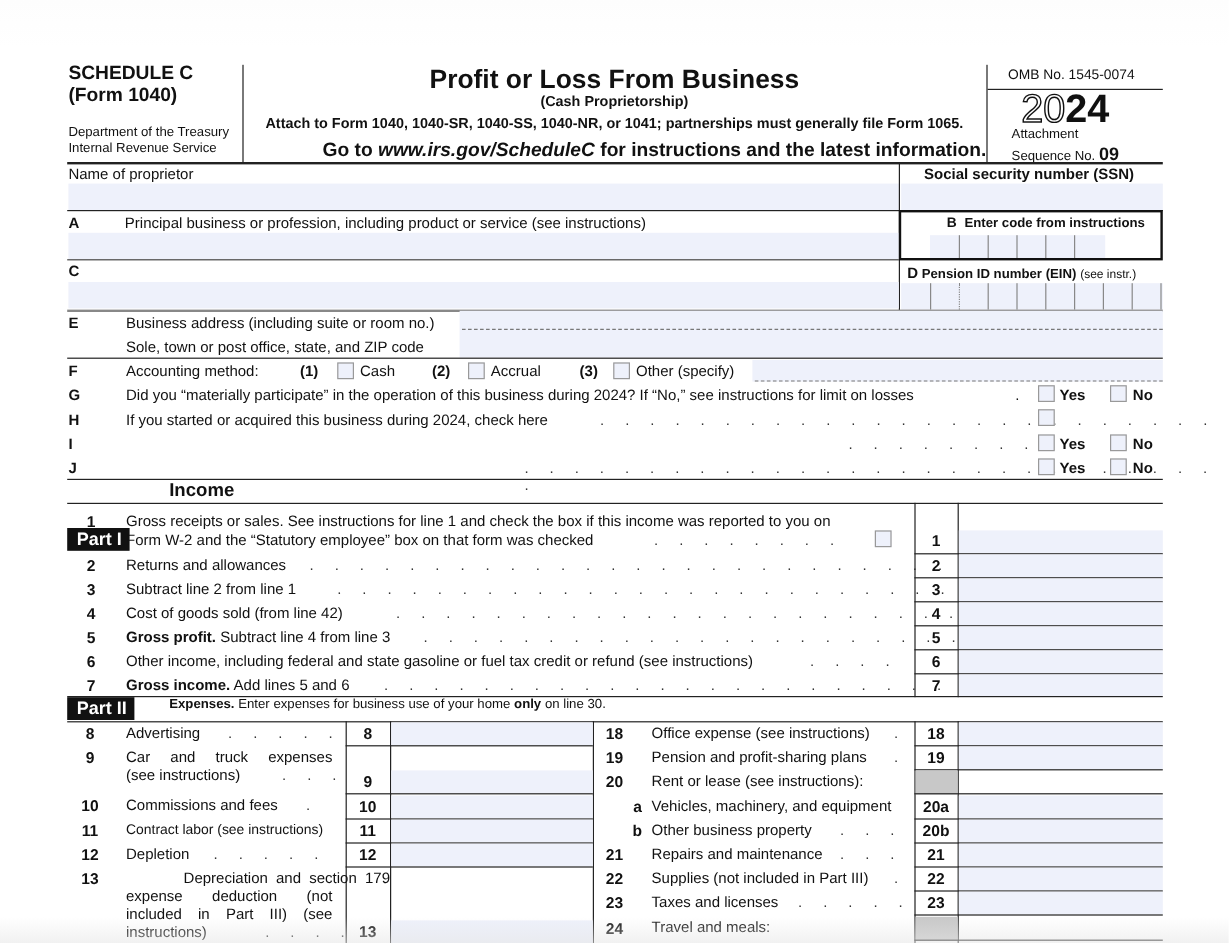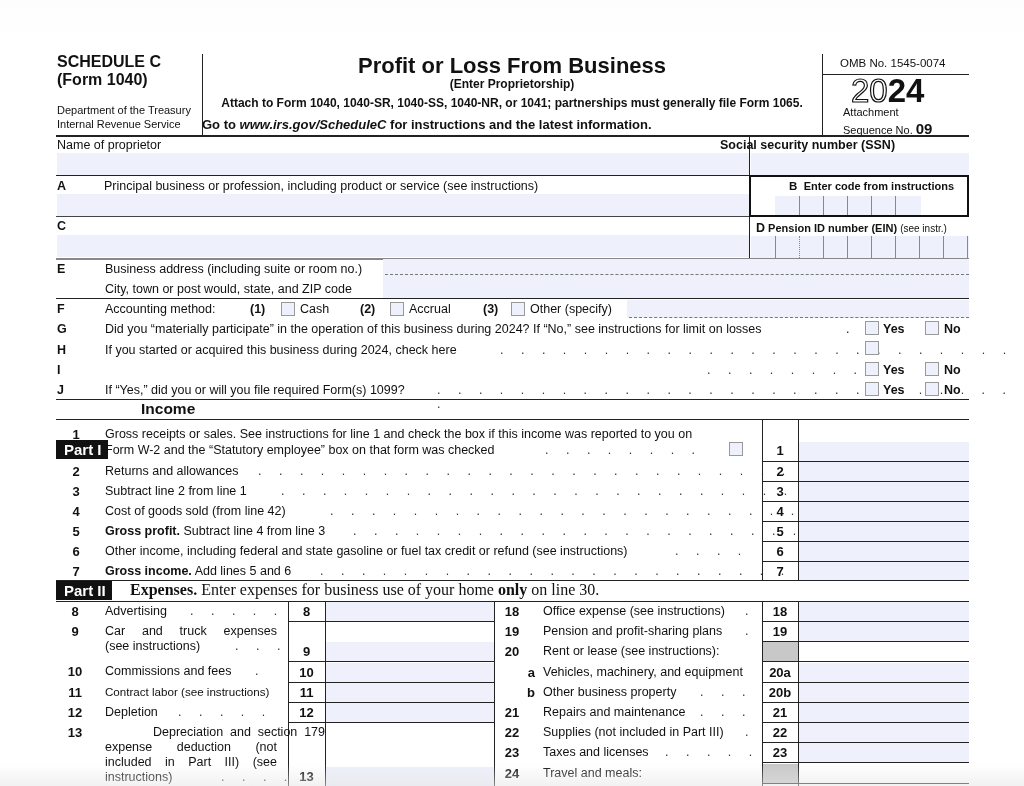--- a/index.html
+++ b/index.html
@@ -29,43 +29,43 @@
 
   <div class="abs bold" style="left:57px;top:53px;font-size:16px;line-height:18px;">SCHEDULE C</div>
   <div class="abs bold" style="left:57px;top:71px;font-size:16px;line-height:18px;">(Form 1040)</div>
   <div class="abs t11" style="left:57px;top:104px;">Department of the Treasury</div>
   <div class="abs t11" style="left:57px;top:118px;">Internal Revenue Service</div>
 
   <div class="abs vl" style="left:202px;top:54px;height:81px;border-left-width:1.5px;"></div>
   <div class="abs vl" style="left:822px;top:54px;height:81px;border-left-width:1.5px;"></div>
 
   <div class="abs bold" style="left:202px;width:620px;top:53px;text-align:center;font-size:22px;">Profit or Loss From Business</div>
-  <div class="abs bold" style="left:202px;width:620px;top:77px;text-align:center;font-size:12px;">(Enter Proprietorship)</div>
+  <div class="abs bold" style="left:202px;width:620px;top:77px;text-align:center;font-size:12px;">(Cash Proprietorship)</div>
   <div class="abs bold" style="left:202px;width:620px;top:96px;text-align:center;font-size:12px;">Attach to Form 1040, 1040-SR, 1040-SS, 1040-NR, or 1041; partnerships must generally file Form 1065.</div>
-  <div class="abs bold" style="left:202px;width:620px;top:117px;text-align:left;font-size:13px;">
+  <div class="abs bold" style="left:202px;width:620px;top:117px;text-align:right;font-size:16px;">
     <span>Go to </span><i>www.irs.gov/ScheduleC</i><span> for instructions and the latest information.</span>
   </div>
 
   <div class="abs t11" style="left:840px;top:57px;font-size:11.5px;">OMB No. 1545-0074</div>
   <div class="abs hl" style="left:823px;top:74px;width:146px;"></div>
   <div class="abs" style="left:851px;top:72px;font-size:33px;line-height:38px;">
     <span style="color:#fff;-webkit-text-stroke:1.2px #111;">20</span><span class="bold">24</span>
   </div>
   <div class="abs t11" style="left:843px;top:106px;">Attachment</div>
   <div class="abs t11" style="left:843px;top:120px;">
     <span>Sequence No.</span>
     <span class="bold" style="font-size:15px;">09</span>
   </div>
 
   <div class="abs hl2" style="left:56px;top:135px;width:913px;"></div>
 
   <div class="abs t12" style="left:57px;top:138px;">Name of proprietor</div>
   <div class="abs fill" style="left:57px;top:153px;width:692px;height:22px;"></div>
   <div class="abs vl" style="left:749px;top:136px;height:124px;"></div>
-  <div class="abs bold t12" style="left:720px;top:138px;">Social security number (SSN)</div>
+  <div class="abs bold t12" style="left:770px;top:138px;">Social security number (SSN)</div>
   <div class="abs fill" style="left:751px;top:153px;width:218px;height:22px;"></div>
   <div class="abs hl" style="left:56px;top:175px;width:913px;"></div>
 
   <div class="abs bold t12" style="left:57px;top:179px;">A</div>
   <div class="abs t12" style="left:104px;top:179px;">Principal business or profession, including product or service (see instructions)</div>
   <div class="abs fill" style="left:57px;top:194px;width:692px;height:22px;"></div>
 
   <div class="abs" style="left:749px;top:175px;width:220px;height:42px;border:2.5px solid #111;">
     <div class="abs bold" style="left:6px;top:3px;font-size:11.5px;margin-left:32px;"><span>B</span>&nbsp;&nbsp;<span style="font-size:11px;">Enter code from instructions</span></div>
     <div class="abs fill" style="left:24px;top:19px;width:146px;height:19px;">
@@ -93,21 +93,21 @@
     <div class="seg" style="left:168px;"></div>
     <div class="seg" style="left:192px;"></div>
     <div class="seg" style="left:216px;"></div>
   </div>
   <div class="abs hl" style="left:56px;top:258px;width:913px;border-top-color:#888;border-top-width:2px;"></div>
 
   <div class="abs bold t12" style="left:57px;top:262px;">E</div>
   <div class="abs t12" style="left:105px;top:262px;">Business address (including suite or room no.)</div>
   <div class="abs fill" style="left:383px;top:259px;width:586px;height:39px;"></div>
   <div class="dash" style="left:385px;top:274px;width:584px;"></div>
-  <div class="abs t12" style="left:105px;top:282px;">City, town or post would, state, and ZIP code</div>
+  <div class="abs t12" style="left:105px;top:282px;">Sole, town or post office, state, and ZIP code</div>
   <div class="abs hl" style="left:56px;top:298px;width:913px;"></div>
 
   <div class="abs bold t12" style="left:57px;top:302px;">F</div>
   <div class="abs t12" style="left:105px;top:302px;">Accounting method:</div>
   <div class="abs bold t12" style="left:250px;top:302px;">(1)</div>
   <div class="cb" style="left:281px;top:302px;"></div>
   <div class="abs t12" style="left:300px;top:302px;">Cash</div>
   <div class="abs bold t12" style="left:360px;top:302px;">(2)</div>
   <div class="cb" style="left:390px;top:302px;"></div>
   <div class="abs t12" style="left:409px;top:302px;">Accrual</div>
@@ -131,21 +131,20 @@
   <div class="cb" style="left:865px;top:341px;"></div>
 
   <div class="abs bold t12" style="left:57px;top:363px;">I</div>
   <div class="abs t12 dots" style="left:707px;top:363px;">. . . . . . . .</div>
   <div class="cb" style="left:865px;top:362px;"></div>
   <div class="abs bold t12" style="left:883px;top:363px;">Yes</div>
   <div class="cb" style="left:925px;top:362px;"></div>
   <div class="abs bold t12" style="left:944px;top:363px;">No</div>
 
   <div class="abs bold t12" style="left:57px;top:383px;">J</div>
-  <div class="abs t12" style="left:105px;top:383px;">If “Yes,” did you or will you file required Form(s) 1099?</div>
   <div class="abs t12 dots" style="left:437px;top:383px;">. . . . . . . . . . . . . . . . . . . . . . . . . . . . .</div>
   <div class="cb" style="left:865px;top:382px;"></div>
   <div class="abs bold t12" style="left:883px;top:383px;">Yes</div>
   <div class="cb" style="left:925px;top:382px;"></div>
   <div class="abs bold t12" style="left:944px;top:383px;">No</div>
 
   <div class="abs hl" style="left:56px;top:399px;width:913px;border-top-width:1.5px;"></div>
 
   <div class="part-label" style="left:56px;top:400px;margin-top:40px;">Part I</div>
   <div class="abs bold" style="left:141px;top:400px;font-size:15.5px;">Income</div>
@@ -196,21 +195,21 @@
       <div class="lnum" style="left:66px;width:20px;top:564px;">7</div>
       <div class="abs t12" style="left:105px;top:564px;white-space:nowrap;"><b>Gross income.</b><span> Add lines 5 and 6</span></div>
       <div class="abs t12 dots" style="left:320px;top:564px;">. . . . . . . . . . . . . . . . . . . . . . . . . . .</div>
       <div class="lnum" style="left:762px;width:36px;top:564px;">7</div>
       <div class="abs fill" style="left:799px;top:562px;width:170px;height:18px;"></div>
     </div>
 
   <div class="abs hl" style="left:56px;top:580px;width:913px;border-top-width:1.5px;"></div>
 
   <div class="part-label" style="left:56px;top:581px;">Part II</div>
-  <div class="abs" style="left:130px;top:581px;font-size:16px;font-family:Liberation Serif, serif;"><b>Expenses.</b><span> Enter expenses for business use of your home </span><b>only</b><span> on line 30.</span></div>
+  <div class="abs" style="left:141px;top:581px;font-size:11px;"><b>Expenses.</b><span> Enter expenses for business use of your home </span><b>only</b><span> on line 30.</span></div>
   <div class="abs hl" style="left:56px;top:601px;width:913px;"></div>
 
   <div class="abs vl" style="left:288px;top:601px;height:185px;"></div>
   <div class="abs vl" style="left:325px;top:601px;height:185px;"></div>
   <div class="abs vl" style="left:494px;top:601px;height:185px;"></div>
   <div class="abs vl" style="left:762px;top:601px;height:185px;"></div>
   <div class="abs vl" style="left:798px;top:601px;height:185px;"></div>
 
   <div id="part2-left">
       <div class="lnum" style="left:60px;width:30px;top:604px;">8</div>

